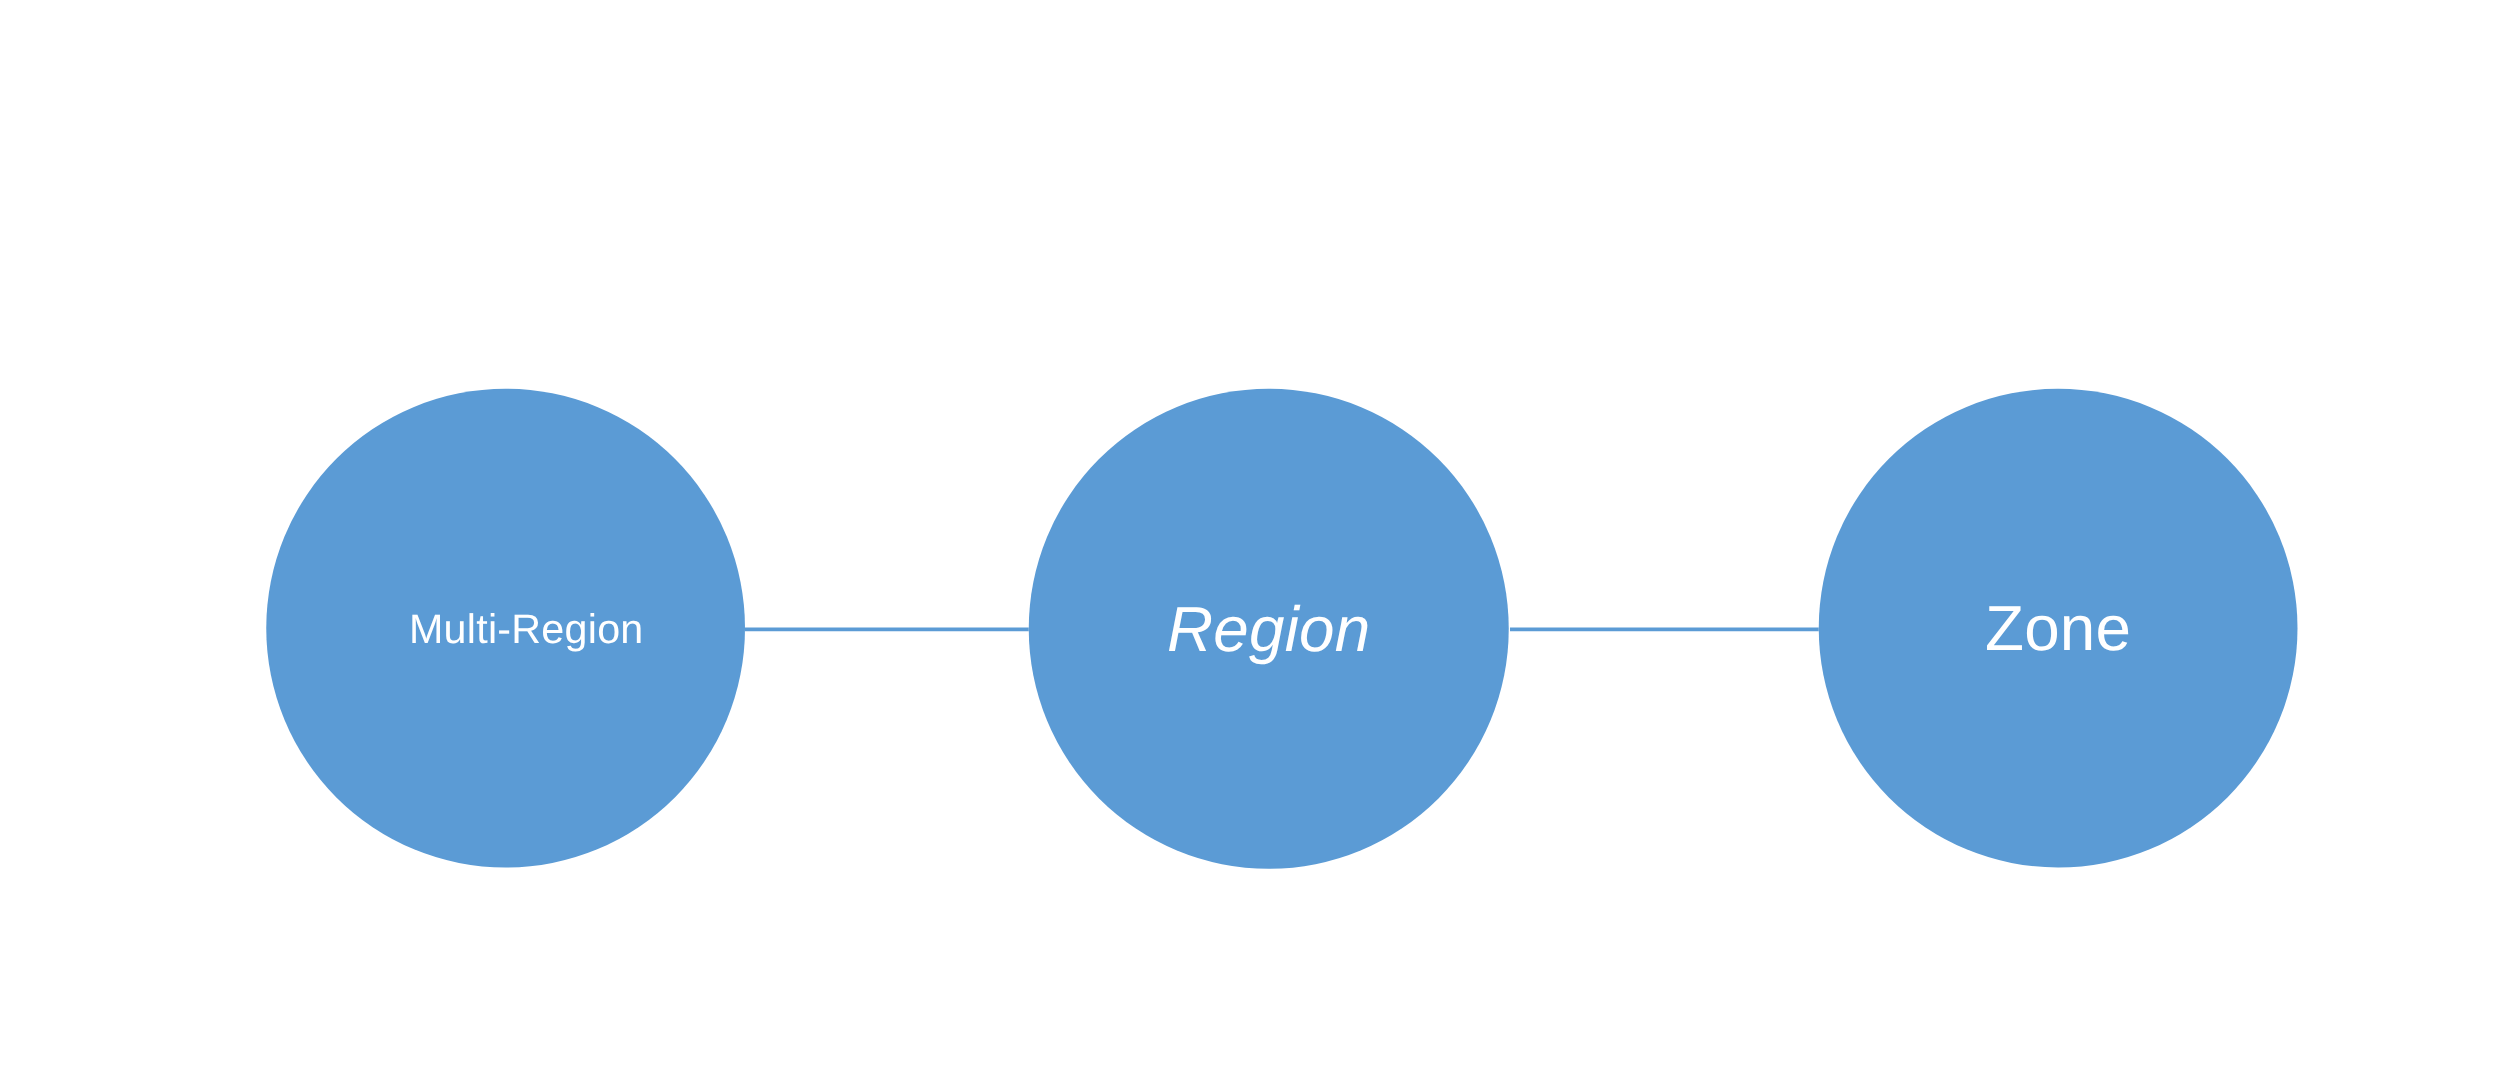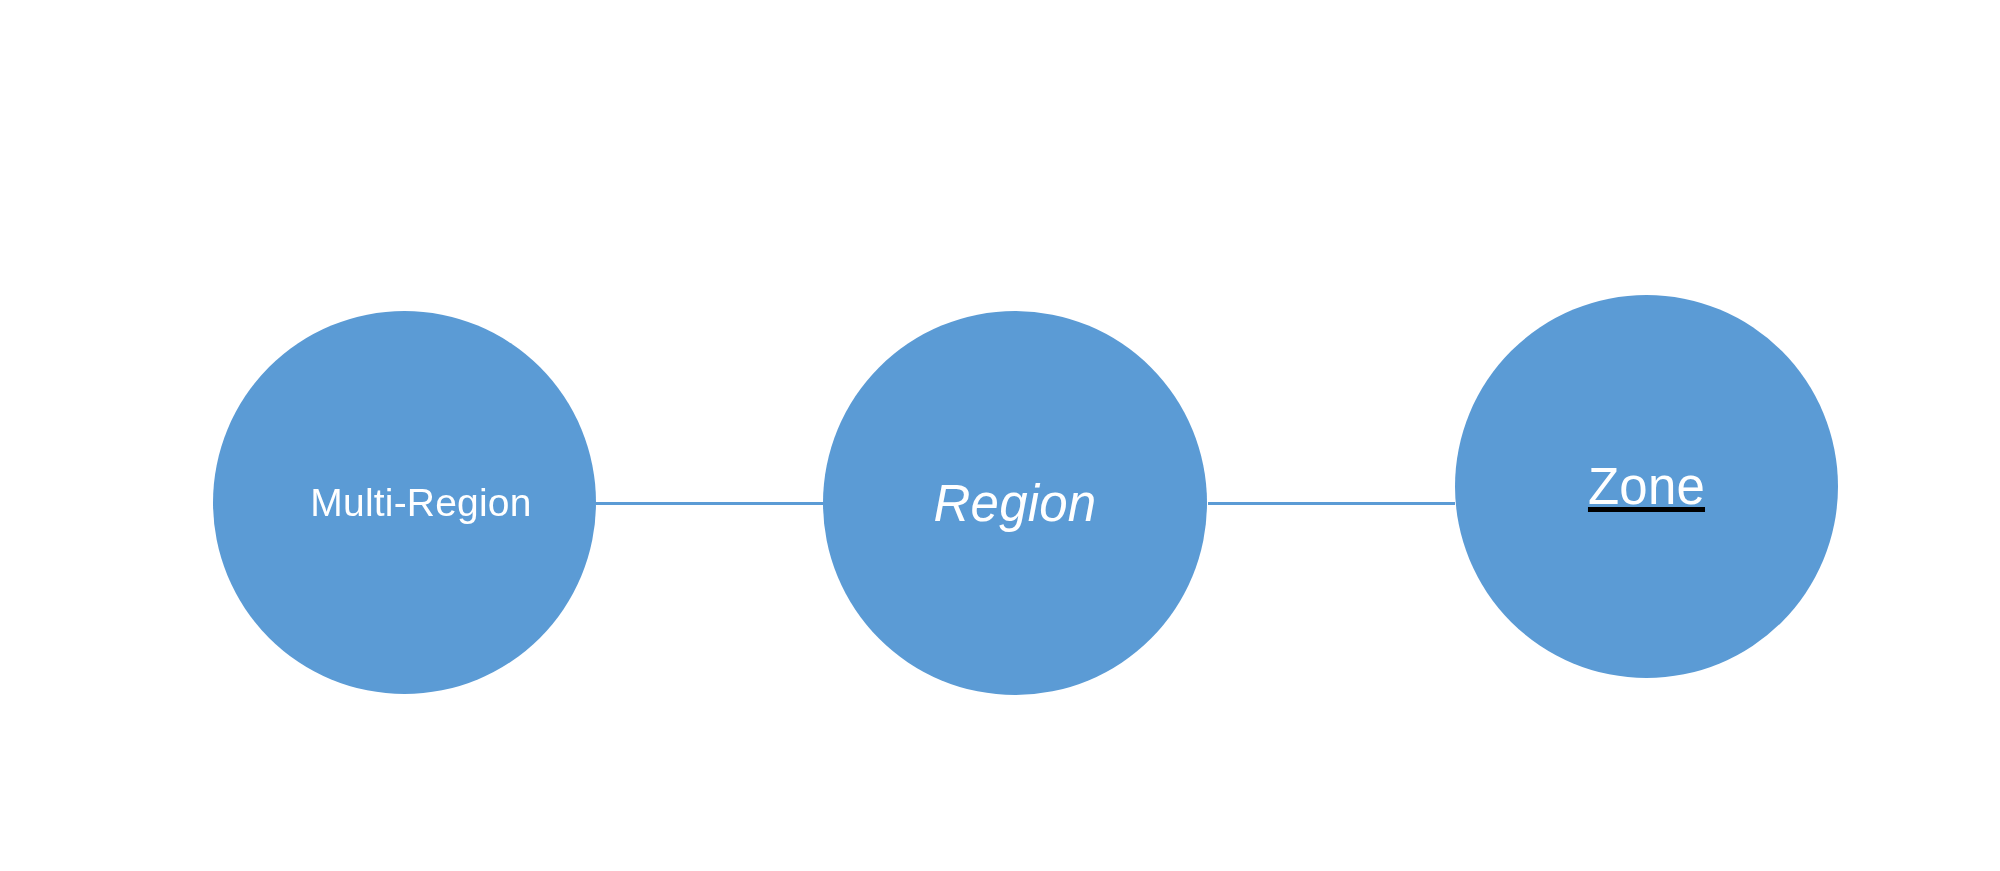--- a/index.html
+++ b/index.html
@@ -47,41 +47,40 @@
     user-select: none;
   }
   
   #node-multi-region {
     left: 213px;
     top: 311px;
     width: 383px;
     height: 383px;
   }
   #node-multi-region .node-label {
-    font-size: 39px;
+    font-size: 33px;
     margin-left: 33px;
   }
   
   #node-region {
     left: 823px;
     top: 311px;
     width: 384px;
     height: 384px;
   }
   #node-region .node-label {
     font-size: 51px;
     font-style: italic;
   }
   
   #node-zone {
     left: 1455px;
-    top: 295px;
+    top: 311px;
     width: 383px;
     height: 383px;
-    text-decoration: underline;
   }
   #node-zone .node-label {
     font-size: 51px;
   }
 </style>
 </head>
 <body>
 
 <div id="diagram-canvas">
 

